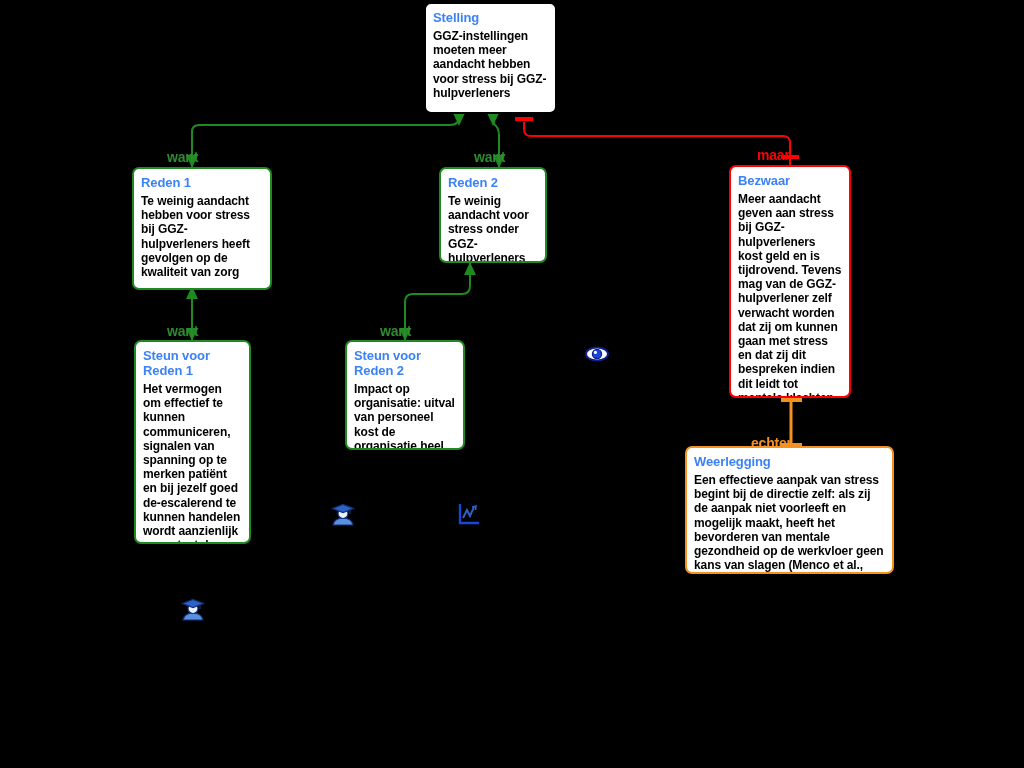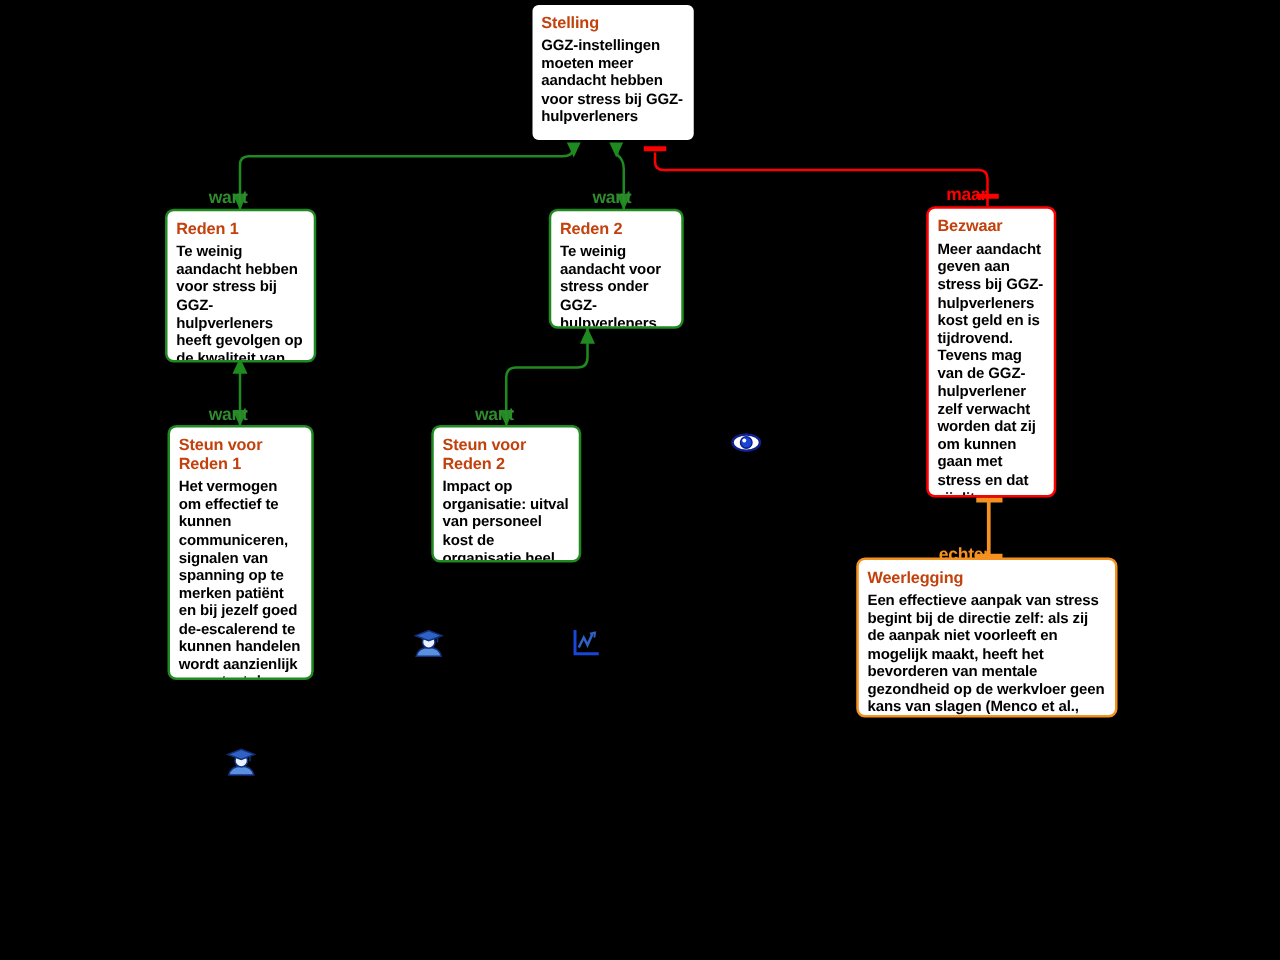--- a/index.html
+++ b/index.html
@@ -33,21 +33,21 @@
     background: #ffffff;
     border-radius: 7px;
     box-sizing: border-box;
     padding: 5px 7px 6px 7px;
     overflow: hidden;
   }
   .node .title {
     font-weight: bold;
     font-size: 13px;
     line-height: 15px;
-    color: #c2410c;
+    color: #3b82f6;
     margin: 1px 0 4px 0;
     letter-spacing: -0.1px;
   }
   .node .body {
     font-size: 12px;
     line-height: 14.2px;
     color: #000000;
     letter-spacing: -0.1px;
     word-wrap: break-word;
     font-weight: bold;
@@ -130,31 +130,31 @@
 
   <div class="edge-label lbl-green" style="left:380px; top:326px;">want</div>
 
   <div class="edge-label lbl-orange" style="left:751px; top:438px;">echter</div>
 
   <div class="node n-claim" style="left:424px; top:2px; width:133px; height:112px;">
     <div class="title">Stelling</div>
     <div class="body">GGZ-instellingen moeten meer aandacht hebben voor stress bij GGZ-hulpverleners</div>
   </div>
 
-  <div class="node n-reason" style="left:132px; top:167px; width:121px; height:123px;">
+  <div class="node n-reason" style="left:132px; top:167px; width:140px; height:123px;">
     <div class="title">Reden 1</div>
     <div class="body">Te weinig aandacht hebben voor stress bij GGZ-hulpverleners heeft gevolgen op de kwaliteit van zorg</div>
   </div>
 
   <div class="node n-reason" style="left:439px; top:167px; width:108px; height:96px;">
     <div class="title">Reden 2</div>
     <div class="body">Te weinig aandacht voor stress onder GGZ-hulpverleners leidt tot uitval van personeel</div>
   </div>
 
-  <div class="node n-object" style="left:729px; top:165px; width:104px; height:233px;margin-left:12px;">
+  <div class="node n-object" style="left:729px; top:165px; width:122px; height:233px;">
     <div class="title">Bezwaar</div>
     <div class="body">Meer aandacht geven aan stress bij GGZ-hulpverleners kost geld en is tijdrovend. Tevens mag van de GGZ-hulpverlener zelf verwacht worden dat zij om kunnen gaan met stress en dat zij dit bespreken indien dit leidt tot mentale klachten.</div>
   </div>
 
   <div class="node n-reason" style="left:134px; top:340px; width:117px; height:204px;">
     <div class="title">Steun voor Reden 1</div>
     <div class="body">Het vermogen om effectief te kunnen communiceren, signalen van spanning op te merken patiënt en bij jezelf goed de-escalerend te kunnen handelen wordt aanzienlijk aangetast door stress</div>
   </div>
 
   <div class="node n-reason" style="left:345px; top:340px; width:120px; height:110px;">

